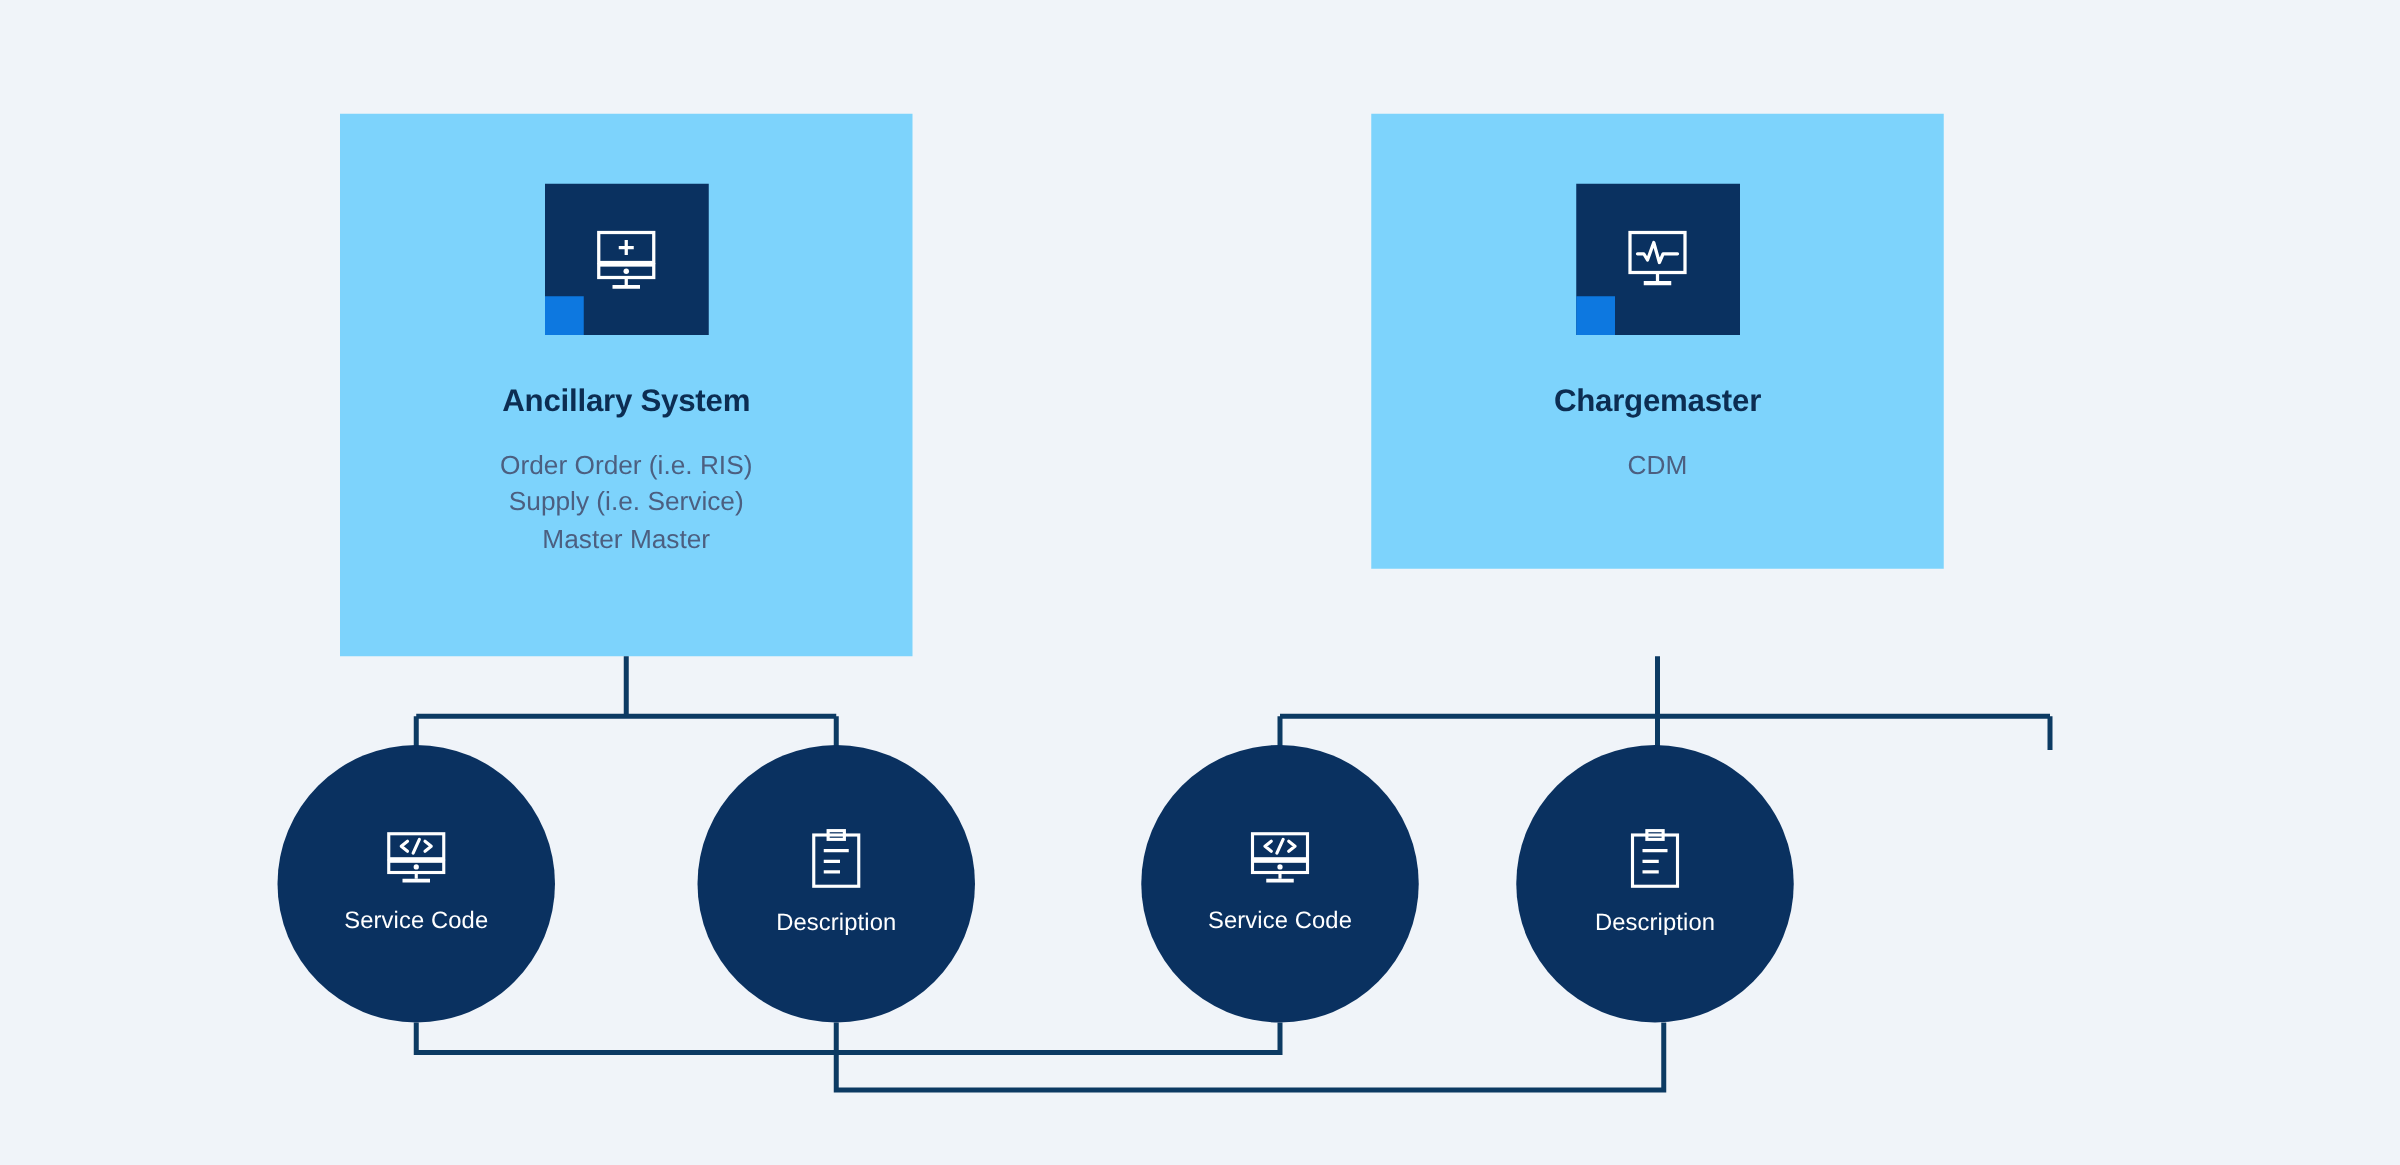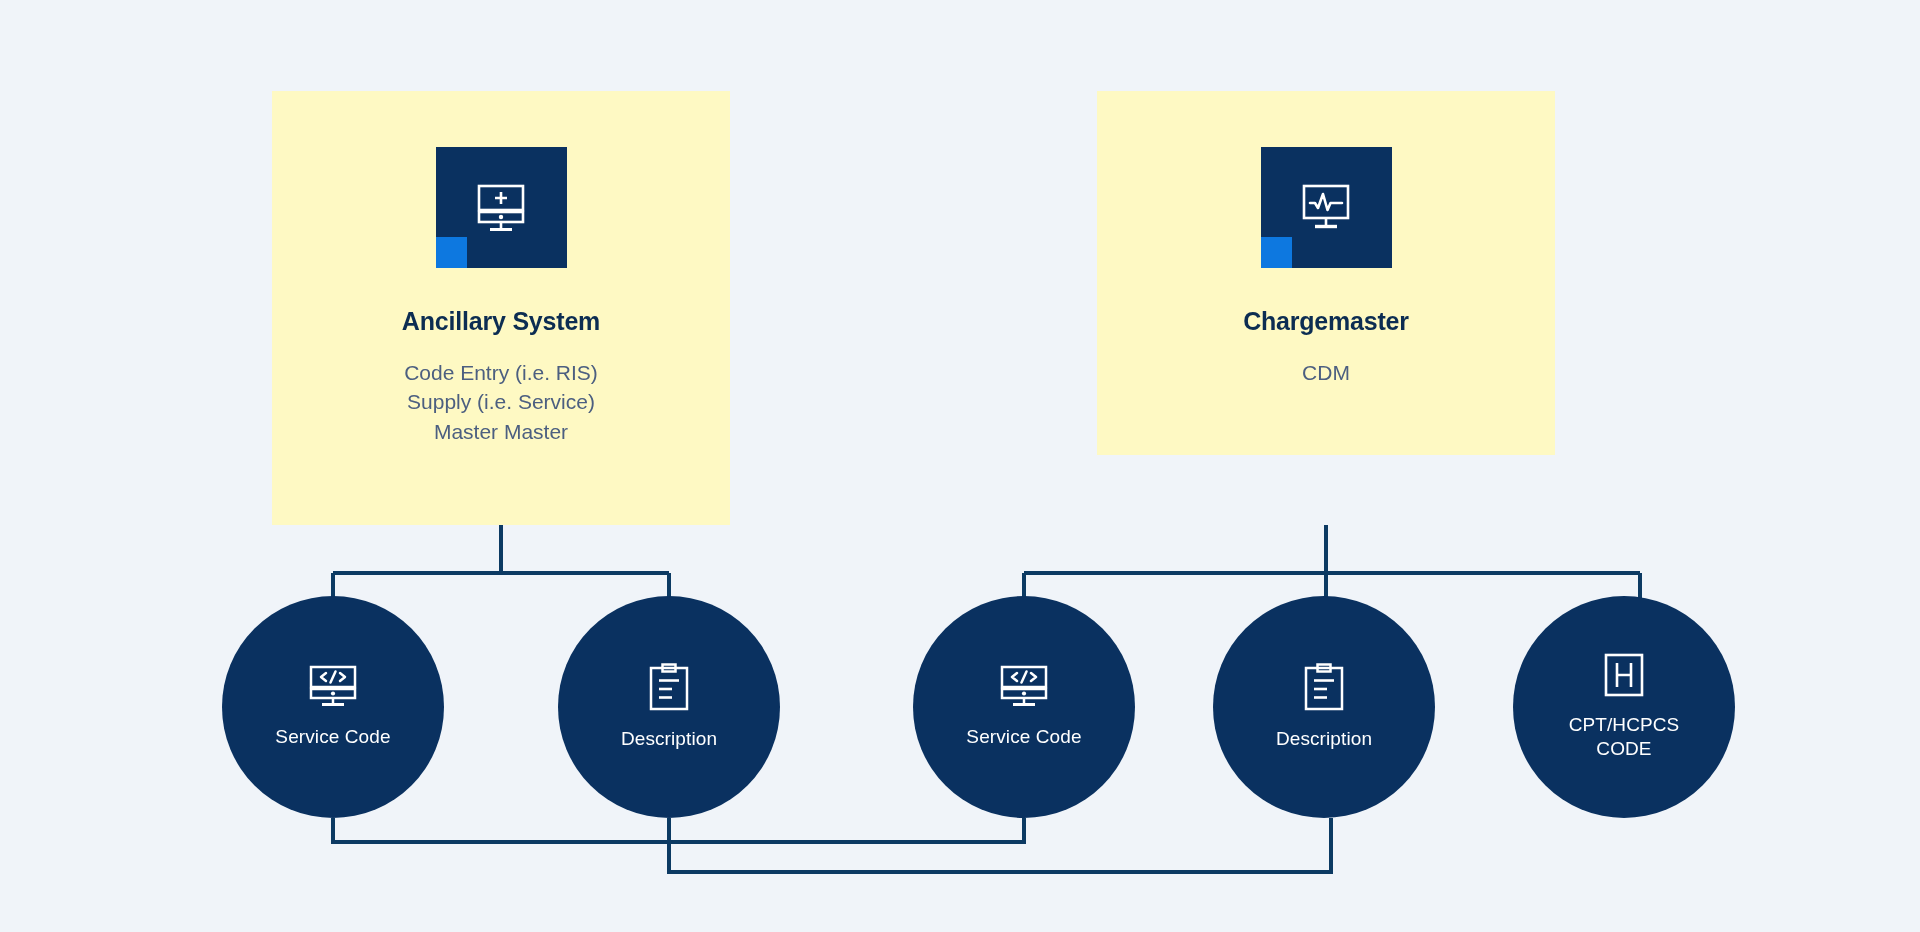--- a/index.html
+++ b/index.html
@@ -17,21 +17,21 @@
   #stage {
     position: relative;
     width: 1920px;
     height: 932px;
     background: #f0f4f9;
   }
 
   
   .card {
     position: absolute;
-    background: #fef9c3;
+    background: #7dd3fc;
     box-sizing: border-box;
     display: flex;
     flex-direction: column;
     align-items: center;
   }
   #card-ancillary {
     left: 272px;
     top: 91px;
     width: 458px;
     height: 434px;
@@ -156,21 +156,21 @@
         <rect x="6" y="3" width="44" height="24" fill="none" stroke="#ffffff" stroke-width="2.6"></rect>
         <path d="M 28 9 L 28 21 M 22 15 L 34 15" stroke="#ffffff" stroke-width="2.6" stroke-linecap="butt"></path>
         <rect x="6" y="29" width="44" height="10" fill="none" stroke="#ffffff" stroke-width="2.6"></rect>
         <circle cx="28" cy="34" r="2.2" fill="#ffffff"></circle>
         <path d="M 28 39 L 28 45" stroke="#ffffff" stroke-width="2.6"></path>
         <path d="M 17 46.5 L 39 46.5" stroke="#ffffff" stroke-width="3"></path>
       </svg>
     </div>
     <div class="card-title">Ancillary System</div>
     <div class="card-sublist">
-      <div>Code Entry (i.e. RIS)</div>
+      <div>Order Order (i.e. RIS)</div>
       <div>Supply (i.e. Service)</div>
       <div>Master Master</div>
     </div>
   </div>
 
   <div class="card" id="card-chargemaster">
     <div class="icon-tile">
       <span class="accent"></span>
       <svg width="56" height="50" viewBox="0 0 56 50" xmlns="http://www.w3.org/2000/svg">
         <rect x="6" y="3" width="44" height="32" fill="none" stroke="#ffffff" stroke-width="2.6"></rect>
@@ -224,22 +224,14 @@
     <svg class="node-icon" width="42" height="48" viewBox="0 0 42 48" xmlns="http://www.w3.org/2000/svg">
       <rect x="3" y="5" width="36" height="41" fill="none" stroke="#ffffff" stroke-width="2.5"></rect>
       <rect x="14.5" y="1.5" width="13" height="7" fill="none" stroke="#ffffff" stroke-width="2.5"></rect>
       <path d="M 11 17.5 L 31 17.5" stroke="#ffffff" stroke-width="2.6"></path>
       <path d="M 11 26 L 24 26" stroke="#ffffff" stroke-width="2.6"></path>
       <path d="M 11 34.5 L 24 34.5" stroke="#ffffff" stroke-width="2.6"></path>
     </svg>
     <div class="node-label">Description</div>
   </div>
 
-  <div class="node-circle" style="left:1513px; top:596px;">
-    <svg class="node-icon" width="44" height="44" viewBox="0 0 44 44" xmlns="http://www.w3.org/2000/svg">
-      <rect x="4" y="2" width="36" height="40" fill="none" stroke="#ffffff" stroke-width="2.6"></rect>
-      <path d="M 15 10 L 15 34 M 29 10 L 29 34 M 15 22 L 29 22" stroke="#ffffff" stroke-width="2.6" stroke-linecap="butt"></path>
-    </svg>
-    <div class="node-label">CPT/HCPCS
-CODE</div>
-  </div>
 
 </div>
 
 </body></html>

